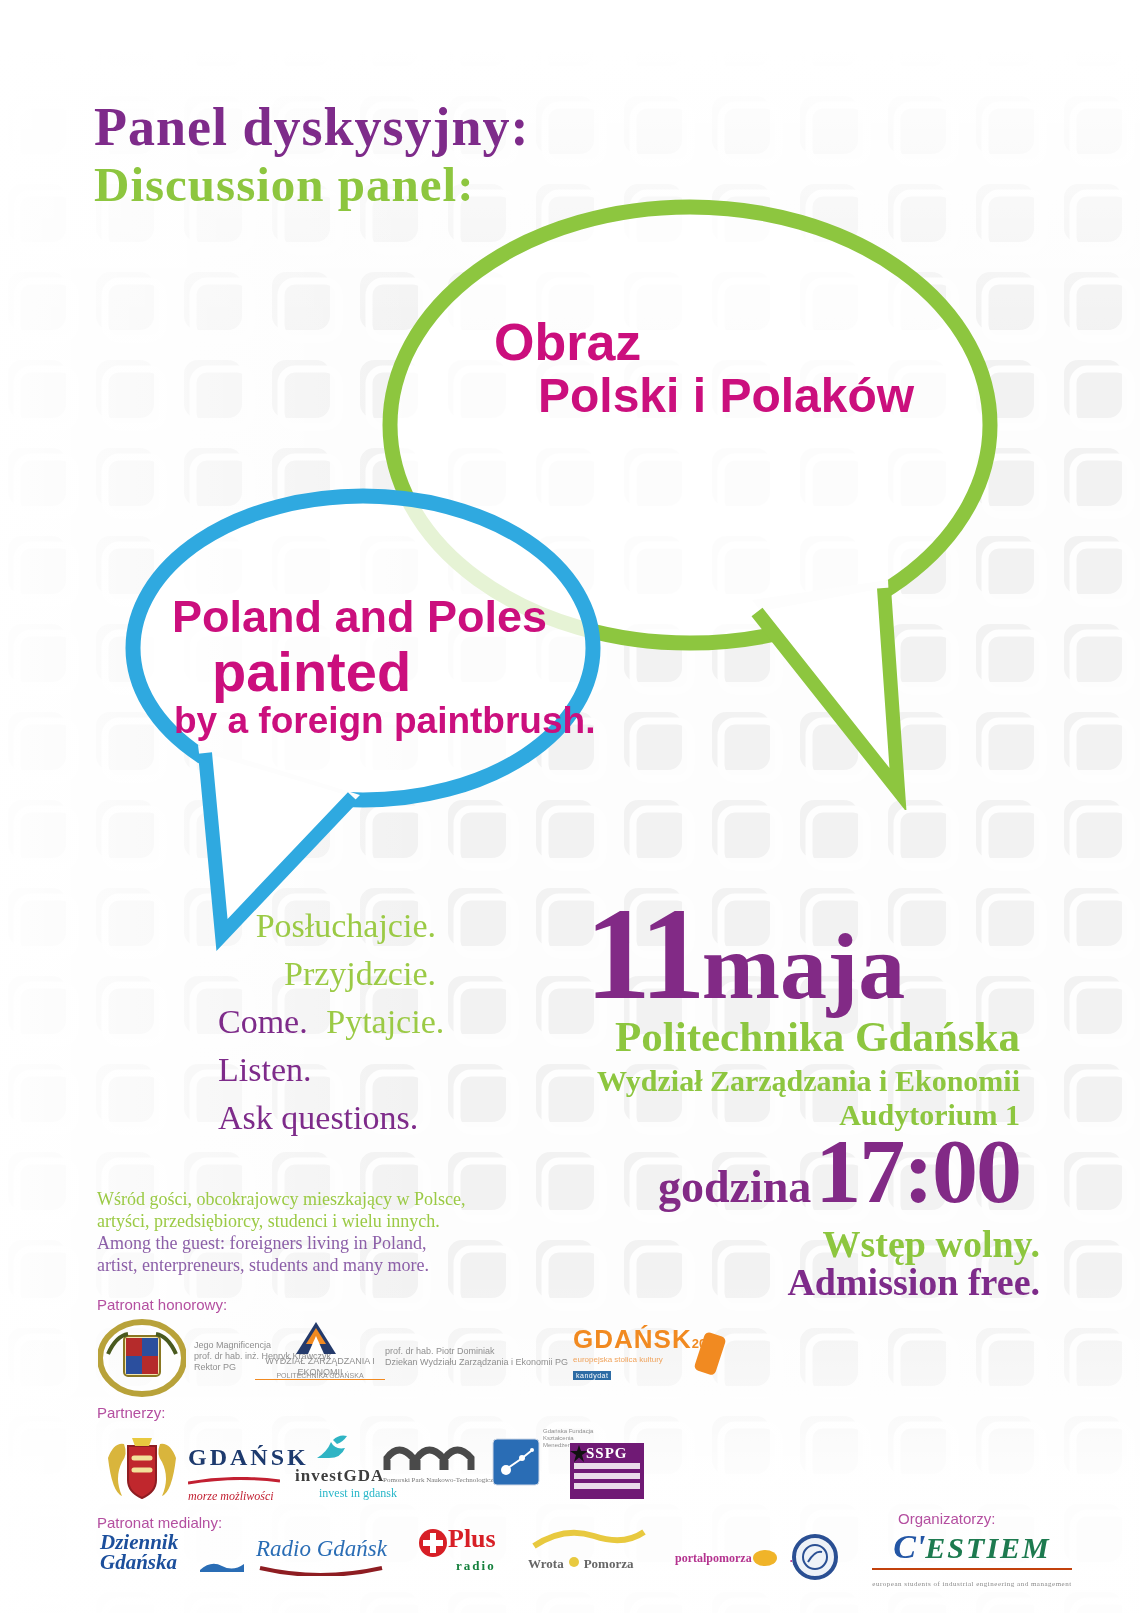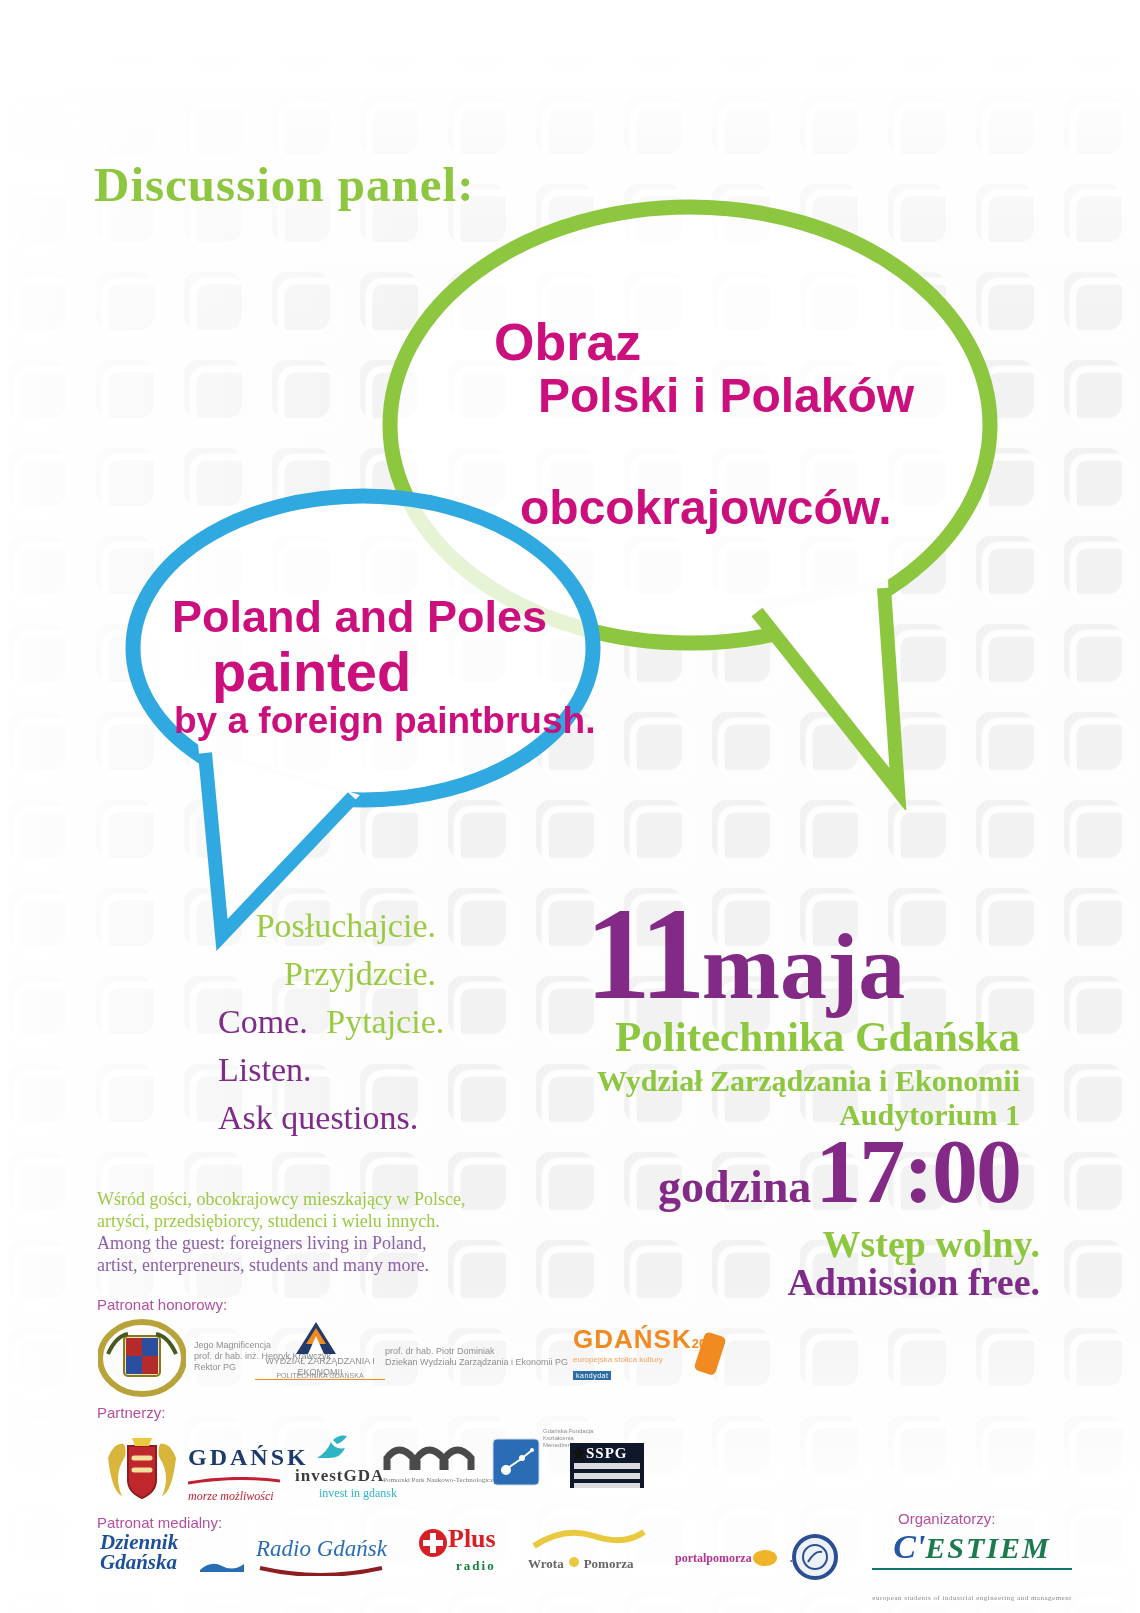--- a/index.html
+++ b/index.html
@@ -62,21 +62,21 @@
 
   .gdansk2016-main{font-size:26px;font-weight:bold;color:#f18a21;letter-spacing:1px;}
   .gdansk2016-year{font-size:13px;font-weight:bold;color:#f18a21;line-height:12px;}
   .gdansk2016-bar{background:#2d6ca5;color:#fff;font-size:7px;padding:1px 3px;letter-spacing:.5px;}
 
   .city-name{font-size:24px;color:#1d3a6e;letter-spacing:3px;font-weight:bold;}
   .city-sub{font-size:12px;color:#c22032;font-style:italic;}
   .invest-name{font-size:17px;font-weight:bold;color:#3d3d3d;letter-spacing:1px;}
   .invest-sub{font-size:12px;color:#29b7c9;padding-left:24px;}
   .ppnt-cap{font-size:7px;color:#777;}
-  .sspg-badge{background:#0f172a;color:#fff;width:74px;height:45px;position:relative;text-decoration:underline;}
+  .sspg-badge{background:#701a75;color:#fff;width:74px;height:56px;position:relative;text-decoration:underline;}
   .sspg-txt{font-size:15px;font-weight:bold;letter-spacing:1px;position:absolute;left:16px;top:2px;}
   .sspg-line{position:absolute;left:4px;height:6px;background:#fff;opacity:.85;}
 
   .db-name{font-size:21px;font-weight:bold;font-style:italic;color:#1c4f9c;line-height:20px;}
   .rg-name{font-size:23px;font-style:italic;color:#2a6db5;}
   .plus-name{font-size:26px;font-weight:bold;color:#d71f26;}
   .plus-sub{font-size:13px;font-weight:bold;color:#15803d;letter-spacing:2px;}
   .wrota-name{font-size:13px;font-weight:bold;color:#666;}
   .portal-name{font-size:12px;font-weight:bold;color:#b4338f;margin-left:12px;}
   .estiem-name{font-size:30px;font-weight:bold;font-style:italic;color:#1d7a4f;letter-spacing:2px;}
@@ -94,37 +94,37 @@
         <rect x="8" y="8" width="58" height="58" rx="14" fill="#e9e9e9"></rect>
         <rect x="17" y="17" width="58" height="58" rx="14" fill="none" stroke="#ffffff" stroke-width="7"></rect>
       </pattern>
     </defs>
     <rect x="0" y="0" width="1140" height="1613" fill="url(#sq)" opacity="0.55"></rect>
   </svg>
   <div class="bg-fade-top"></div>
   <div class="bg-fade-left"></div>
   <div class="bg-fade-bot"></div>
 
+  <div class="abs title-pl">Panel dyskysyjny:</div>
   <div class="abs title-en">Discussion panel:</div>
 
   <svg class="abs" style="left:360px;top:180px;" width="670" height="630" viewBox="0 0 670 630">
     <ellipse cx="330" cy="245" rx="300" ry="218" fill="rgba(255,255,255,0.78)" stroke="#8dc63f" stroke-width="15"></ellipse>
     <polygon points="392,420 538,610 528,400" fill="#fdfdfd"></polygon>
     <path d="M 397 432 L 538 610 L 524 408" fill="#ffffff" stroke="#8dc63f" stroke-width="14" stroke-linejoin="miter"></path>
   </svg>
 
   <svg class="abs" style="left:110px;top:475px;" width="520" height="490" viewBox="0 0 520 490">
     <ellipse cx="253" cy="173" rx="230" ry="152" fill="rgba(255,255,255,0.78)" stroke="#2fa9e0" stroke-width="15"></ellipse>
     <polygon points="88,270 112,460 250,320" fill="#fdfdfd"></polygon>
     <path d="M 95 278 L 112 460 L 243 322" fill="#ffffff" stroke="#2fa9e0" stroke-width="14" stroke-linejoin="miter"></path>
   </svg>
 
   <div class="abs gb-line gb1">Obraz</div>
   <div class="abs gb-line gb2">Polski i Polaków</div>
-  <div class="abs gb-line gb4">obcokrajowców.</div>
 
   <div class="abs bb-line bb1">Poland and Poles</div>
   <div class="abs bb-line bb2">painted</div>
   <div class="abs bb-line bb3">by a foreign paintbrush.</div>
 
   <div class="abs invite">
     <div class="r green">Posłuchajcie.</div>
     <div class="r green">Przyjdzcie.</div>
     <div>
       <span class="purple">Come.</span>
@@ -293,18 +293,18 @@
 
   <svg class="abs" style="left:792px;top:1534px;" width="46" height="46" viewBox="0 0 46 46">
     <circle cx="23" cy="23" r="21" fill="#eef2f8" stroke="#2a4f93" stroke-width="4"></circle>
     <circle cx="23" cy="23" r="12" fill="none" stroke="#2a4f93" stroke-width="2"></circle>
     <path d="M16 28 q7 -12 14 -10" stroke="#2a4f93" stroke-width="2" fill="none"></path>
   </svg>
 
   <div class="abs sec-label" style="left:898px;top:1510px;">Organizatorzy:</div>
   <div class="abs" style="left:872px;top:1528px;width:200px;text-align:center;">
     <span class="estiem-c">C'</span><span class="estiem-name">ESTIEM</span>
-    <div style="border-top:2px solid #0f766e;margin-top:2px;padding-top:16px;">
+    <div style="border-top:2px solid #c2410c;margin-top:2px;padding-top:2px;">
       <span class="estiem-tag">european students of industrial engineering and management</span>
     </div>
   </div>
 
 </div>
 
 </body></html>

